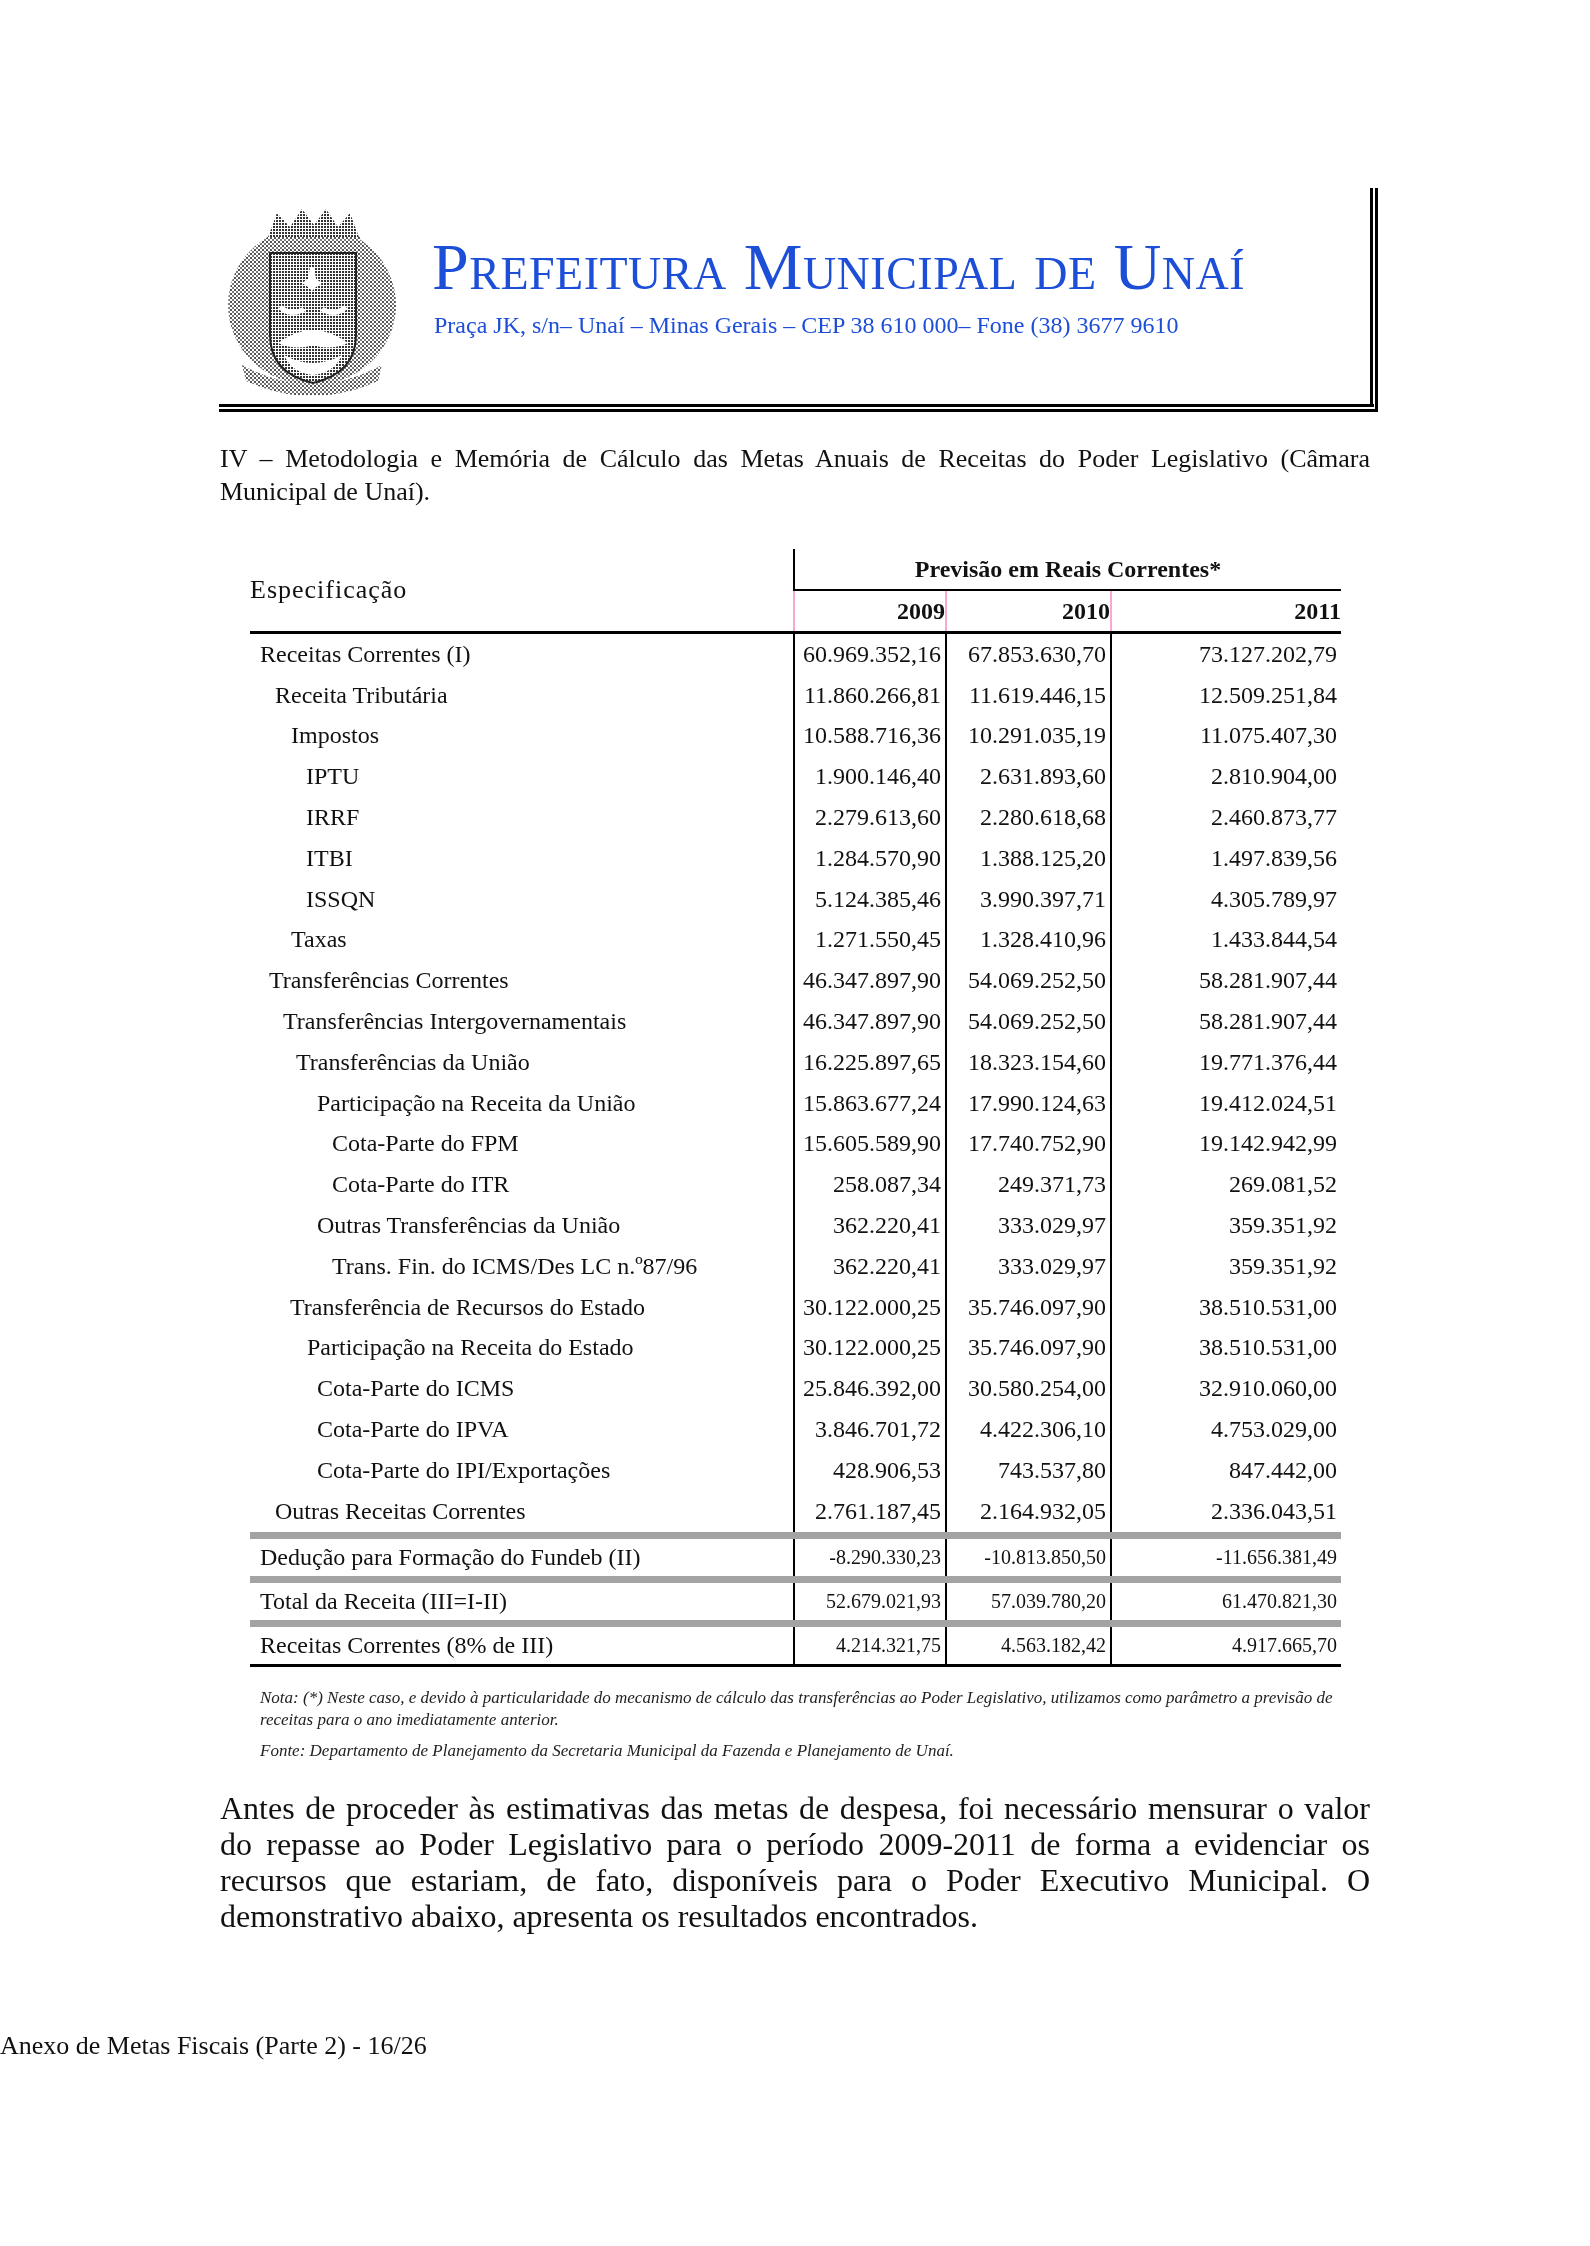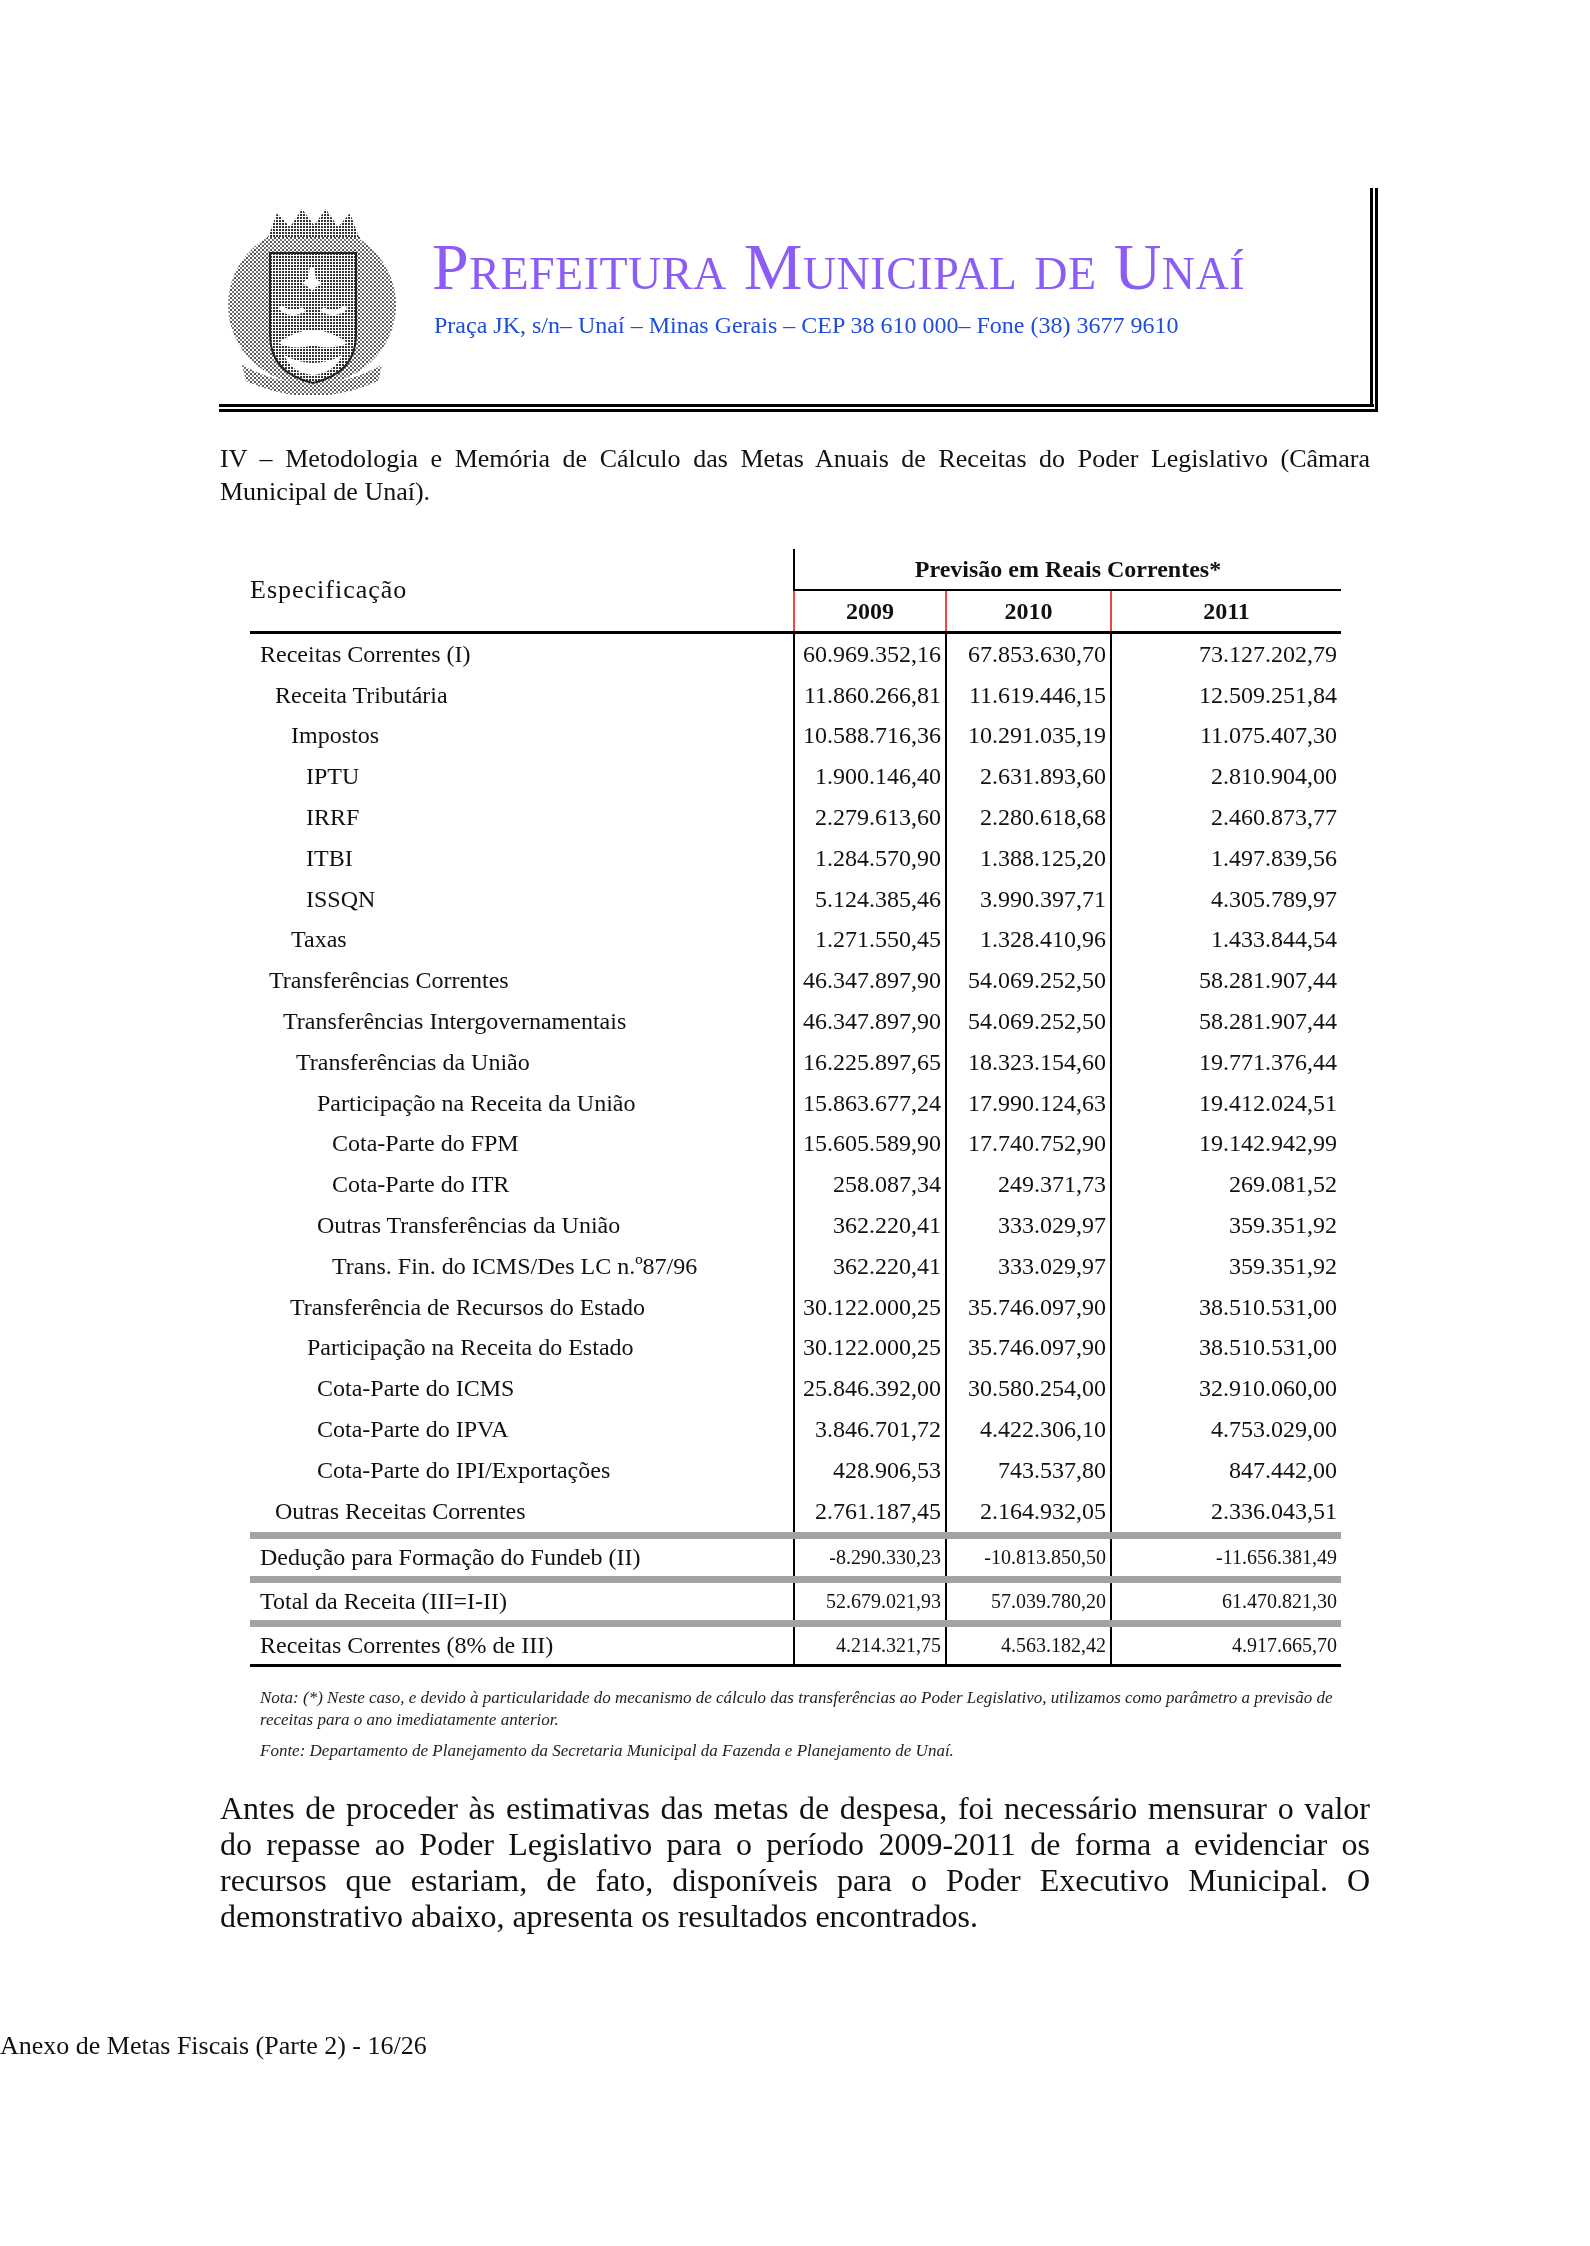--- a/index.html
+++ b/index.html
@@ -3,21 +3,21 @@
 <meta charset="utf-8">
 <style>
   html, body { margin: 0; padding: 0; background: #ffffff; }
   body { width: 1590px; height: 2246px; position: relative; overflow: hidden;
          font-family: "Liberation Serif", "DejaVu Serif", serif; color: #111; }
 
   
   .letterhead { position: absolute; left: 0; top: 0; width: 1590px; height: 420px; }
   .logo { position: absolute; left: 222px; top: 205px; width: 180px; height: 190px; }
   .head-title { position: absolute; left: 432px; top: 232px; font-size: 66px; line-height: 70px;
-                font-variant: small-caps; letter-spacing: 0.5px; white-space: nowrap; color: #8b5cf6; }
+                font-variant: small-caps; letter-spacing: 0.5px; white-space: nowrap; color: #1d4ed8; }
   .head-sub { position: absolute; left: 434px; top: 310px; font-size: 24px; line-height: 30px;
               white-space: nowrap; color: #1d4ed8; }
   .rule-h1 { position: absolute; left: 219px; top: 404px; width: 1155px; height: 3px; background: #000; }
   .rule-h2 { position: absolute; left: 219px; top: 409px; width: 1158px; height: 3px; background: #000; }
   .rule-v1 { position: absolute; left: 1370px; top: 188px; width: 3px; height: 219px; background: #000; }
   .rule-v2 { position: absolute; left: 1375px; top: 188px; width: 3px; height: 224px; background: #000; }
 
   
   .section-title { position: absolute; left: 220px; top: 442px; width: 1150px; font-size: 26px;
                    line-height: 33px; text-align: justify; text-align-last: left; }
@@ -26,21 +26,21 @@
   .tbl { position: absolute; left: 250px; top: 549px; width: 1091px; border-collapse: collapse;
          font-size: 24px; table-layout: fixed; }
   .tbl col.c0 { width: 544px; }
   .tbl col.c1 { width: 152px; }
   .tbl col.c2 { width: 165px; }
   .tbl col.c3 { width: 230px; }
   .tbl th { font-weight: bold; font-size: 24px; padding: 0; }
   .tbl .h-spec { text-align: left; vertical-align: middle; font-weight: normal; font-size: 26px;
                  border-bottom: 3px solid #000; letter-spacing: 1px; }
   .tbl .h-group { height: 40px; text-align: center; border-left: 2px solid #000; border-bottom: 2px solid #000; }
-  .tbl .h-year { height: 40px; text-align: center; border-left: 2px solid #ef4444; border-bottom: 3px solid #000; }
+  .tbl .h-year { height: 40px; text-align: right; border-left: 2px solid #f9a8d4; border-bottom: 3px solid #000; }
   .tbl td { height: 40.8px; padding: 0 4px 0 0; white-space: nowrap; }
   .tbl td.lbl { padding-left: 10px; margin-top: 7px; }
   .tbl td.num { text-align: right; border-left: 2px solid #000; padding-right: 4px; }
   .tbl tr.total td { border-top: 7px solid #a3a3a3; height: 37px; }
   .tbl tr.total td.lbl { font-size: 24px; padding-left: 10px; }
   .tbl tr.total td.num { font-size: 20px; }
   .tbl tr.total.last td { border-bottom: 3px solid #000; }
 
   
   .note { position: absolute; left: 260px; width: 1090px; font-size: 17px; line-height: 22px;

